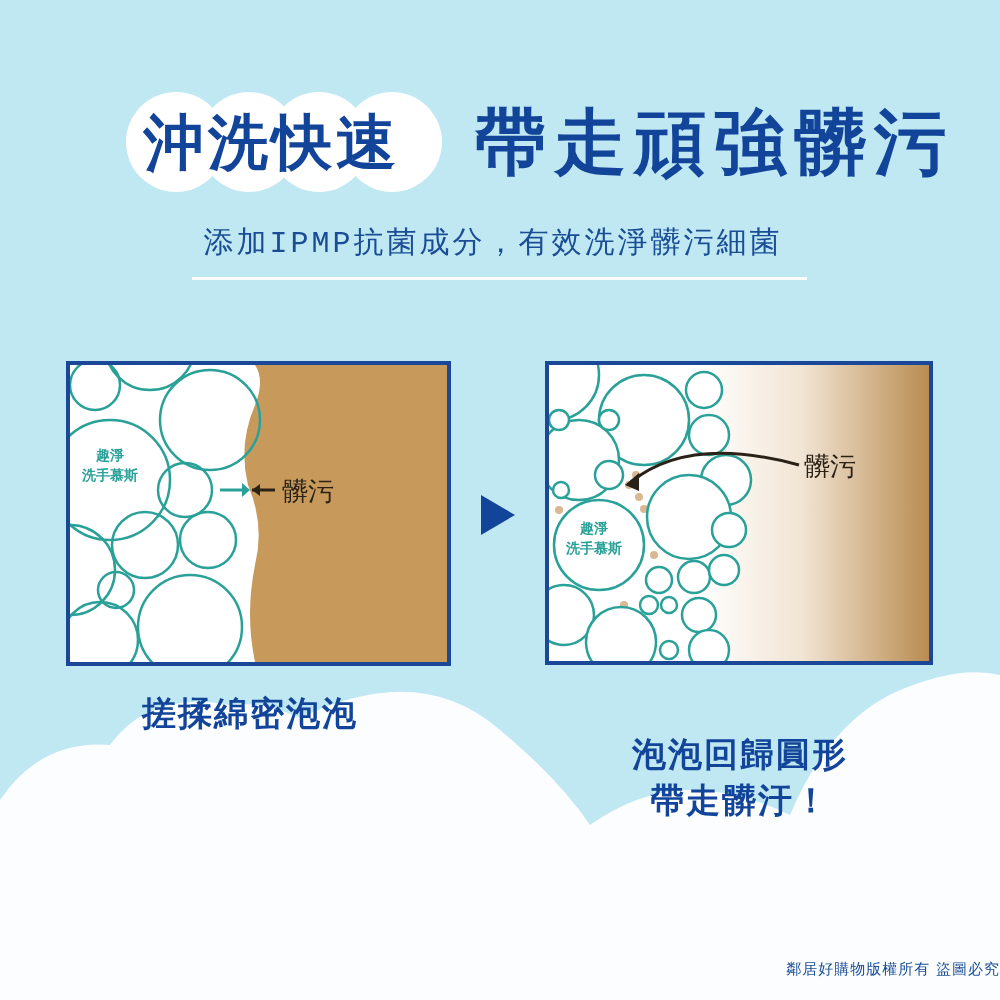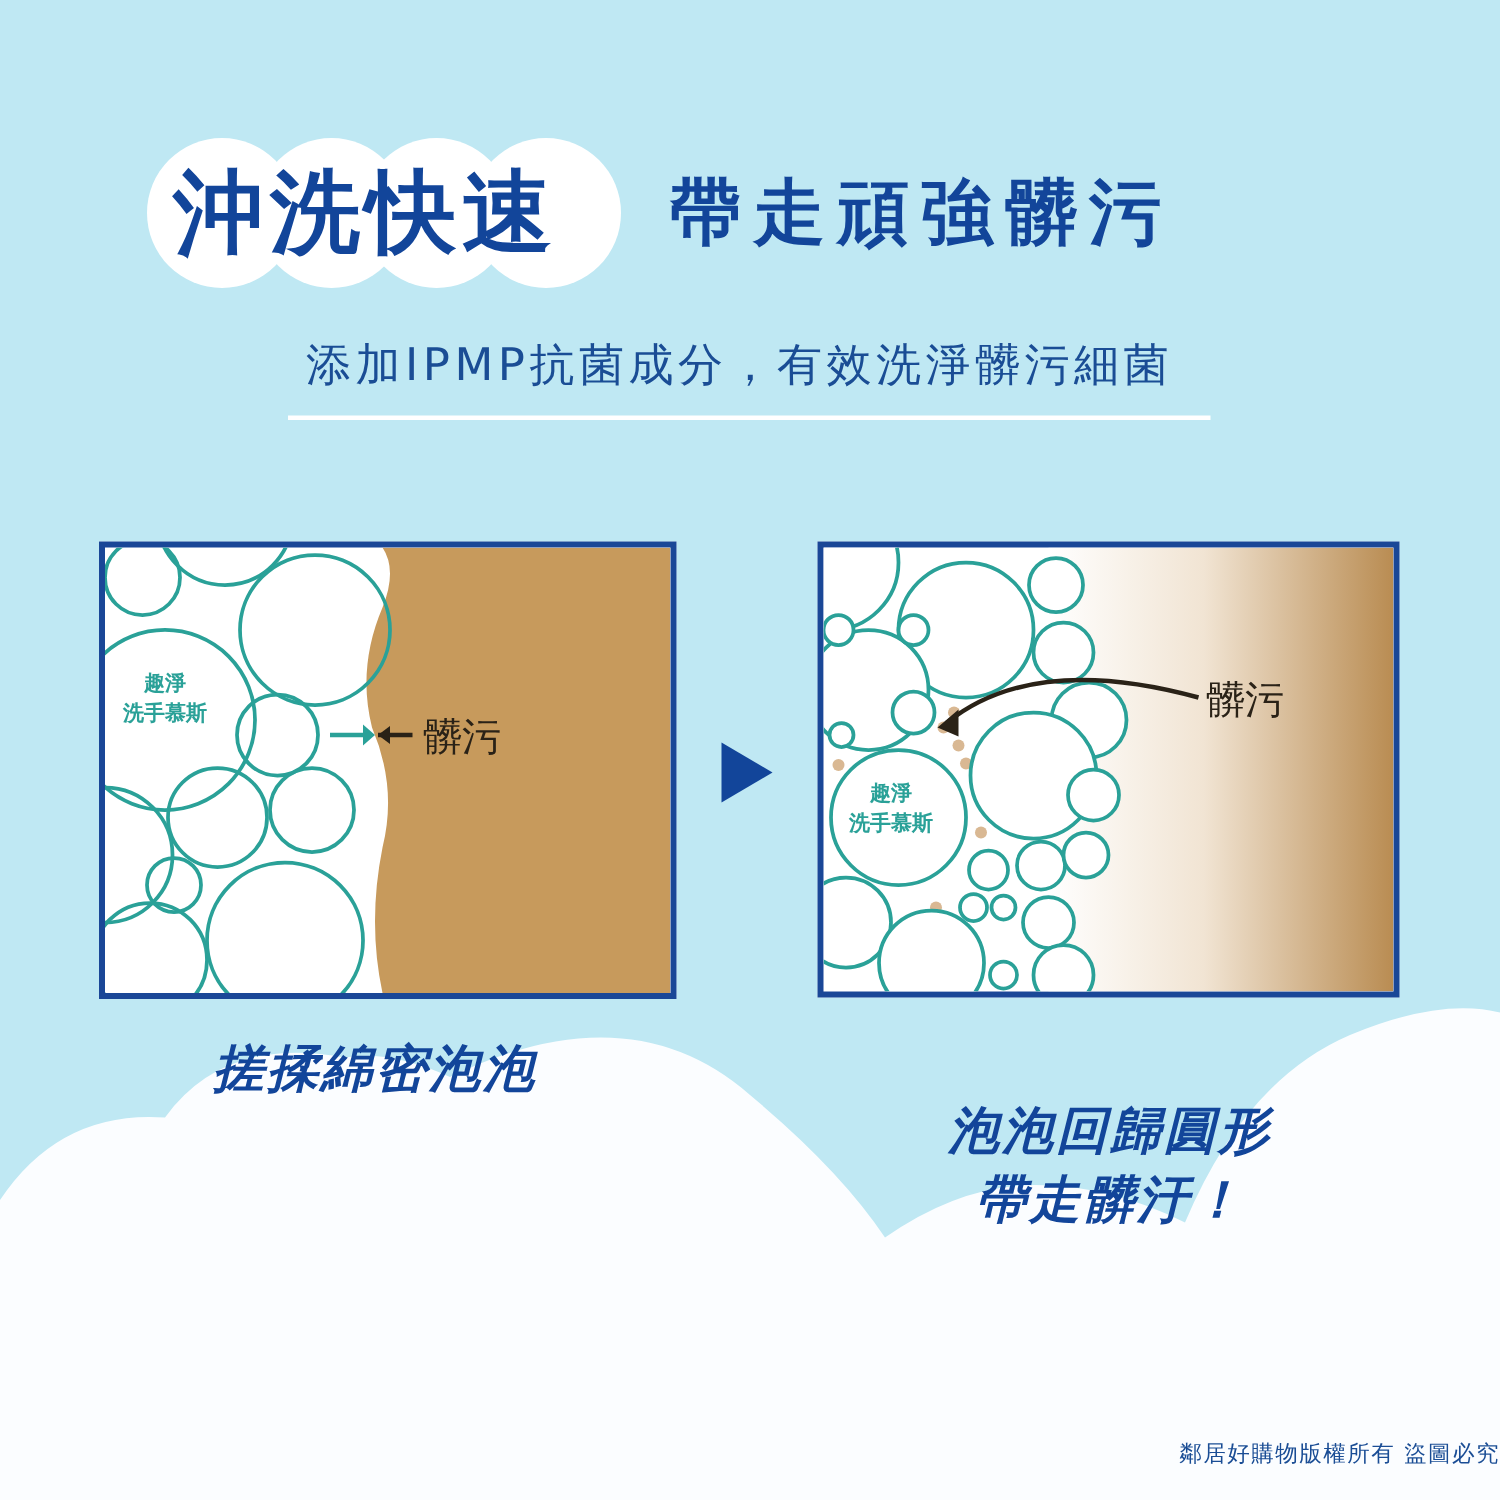--- a/index.html
+++ b/index.html
@@ -1,31 +1,31 @@
 <!DOCTYPE html>
 <html><head>
 <meta charset="utf-8">
 <style>
   * { margin: 0; padding: 0; box-sizing: border-box; }
   html, body { width: 1000px; height: 1000px; overflow: hidden; }
   body { background: #bfe8f3; position: relative; font-family: "DejaVu Sans", "Liberation Sans", sans-serif; }
   .canvas { position: absolute; left: 0; top: 0; width: 1000px; height: 1000px; }
   .clouds { position: absolute; left: 0; top: 0; width: 1000px; height: 1000px; }
-  .title-wrap { position: absolute; left: 96px; top: 92px; height: 100px; width: 780px; }
+  .title-wrap { position: absolute; left: 124px; top: 92px; height: 100px; width: 780px; }
   .title-bubbles { position: absolute; left: 0; top: 0; width: 320px; height: 100px; }
   .title-left { position: absolute; left: 20px; top: 10px; font-size: 60px; font-weight: bold; color: #12459a; letter-spacing: 4px; line-height: 80px; white-space: nowrap; }
-  .title-right { position: absolute; left: 350px; top: 10px; font-size: 48px; font-weight: bold; color: #12459a; letter-spacing: 8px; line-height: 80px; white-space: nowrap; }
-  .subtitle { position: absolute; left: 0; width: 986px; top: 222px; text-align: center; font-size: 30px; color: #1a4d95; letter-spacing: 3px; line-height: 44px; }
+  .title-right { position: absolute; left: 350px; top: 10px; font-size: 72px; font-weight: bold; color: #12459a; letter-spacing: 8px; line-height: 80px; white-space: nowrap; }
+  .subtitle { position: absolute; left: 0; width: 986px; top: 222px; text-align: center; font-size: 30px; color: #1a4d95; letter-spacing: 3px; line-height: 44px; font-family: Liberation Mono, monospace; }
   .divider { position: absolute; left: 192px; top: 277px; width: 615px; height: 3px; background: #ffffff; }
   .panel { position: absolute; border: 4px solid #1a4797; overflow: hidden; background: #ffffff; }
   .panel-left { left: 66px; top: 361px; width: 385px; height: 305px; }
   .panel-right { left: 545px; top: 361px; width: 388px; height: 304px; }
   .panel svg { position: absolute; left: 0; top: 0; }
   .next-arrow { position: absolute; left: 481px; top: 495px; width: 0; height: 0; border-top: 20px solid transparent; border-bottom: 20px solid transparent; border-left: 34px solid #12459a; }
-  .caption { position: absolute; text-align: center; font-size: 34px; font-weight: bold; color: #12459a; line-height: 46px; letter-spacing: 2px; font-style: italic; }
+  .caption { position: absolute; text-align: center; font-size: 34px; font-weight: bold; color: #12459a; line-height: 46px; letter-spacing: 2px; }
   .caption-left { left: 120px; top: 690px; width: 260px; }
   .caption-right { left: 610px; top: 731px; width: 260px; }
   .footer { position: absolute; left: 0; width: 1000px; top: 960px; text-align: right; font-size: 15px; color: #1a4d95; letter-spacing: 1px; }
   .lbl-brand { font-size: 14px; fill: #2aa198; font-weight: bold; }
   .lbl-dirt { font-size: 26px; fill: #2a2217; }
 </style>
 </head>
 <body>
 
 <div class="canvas">

